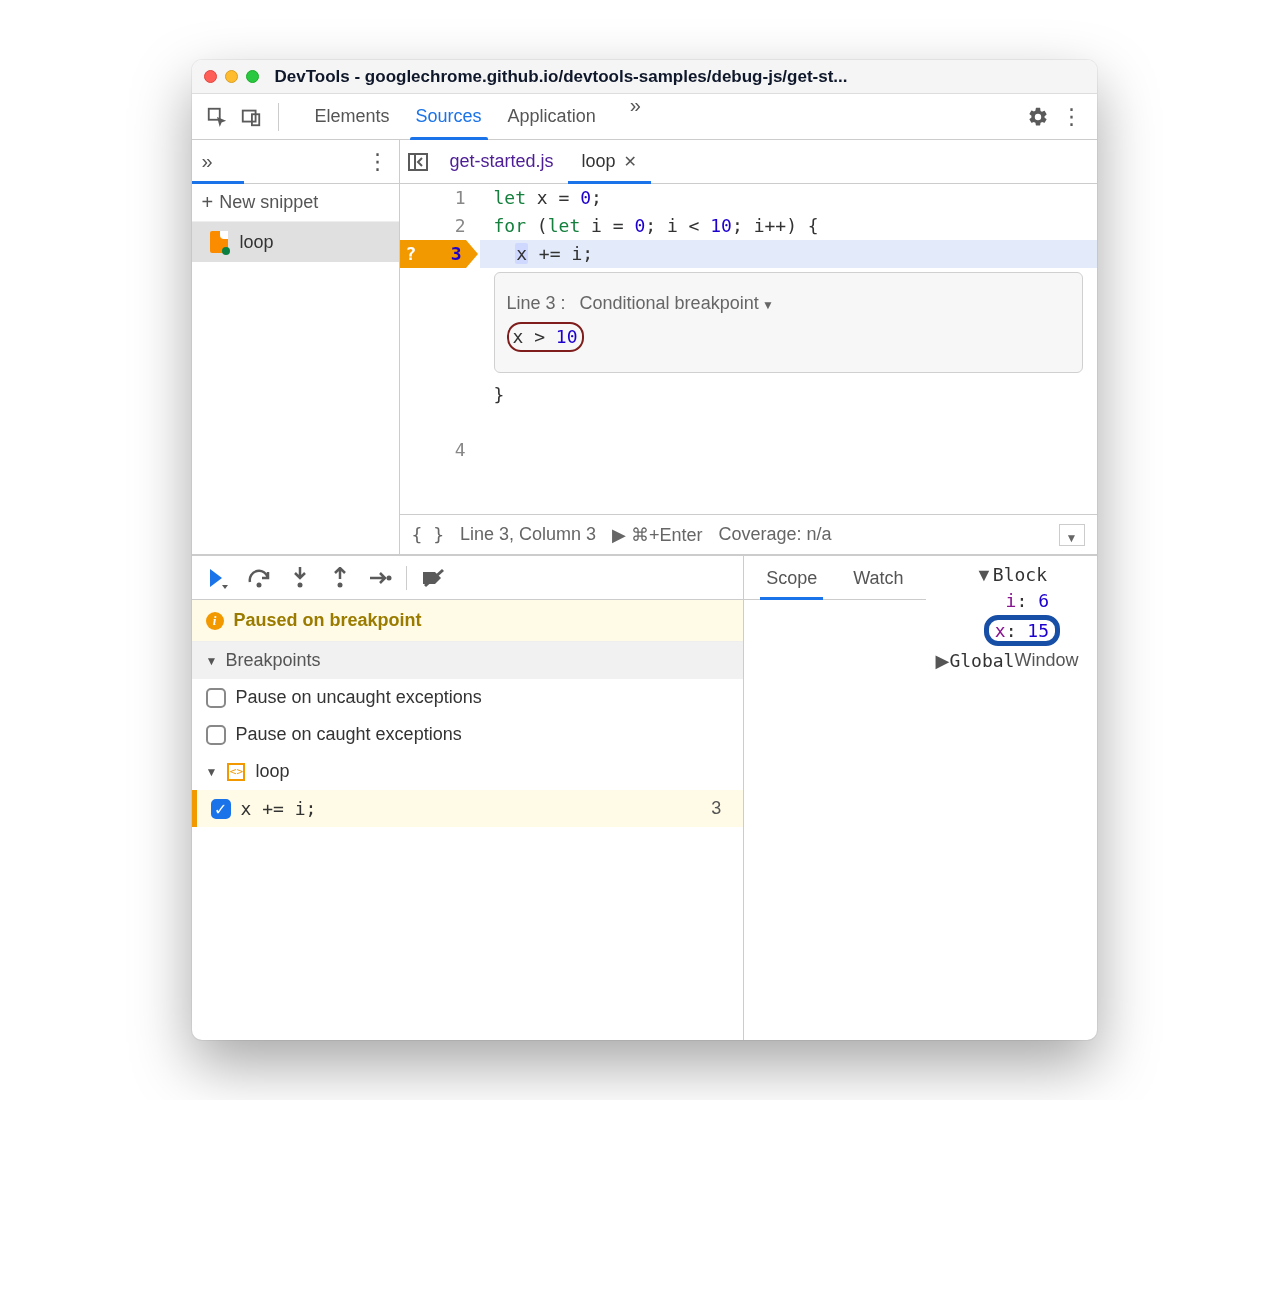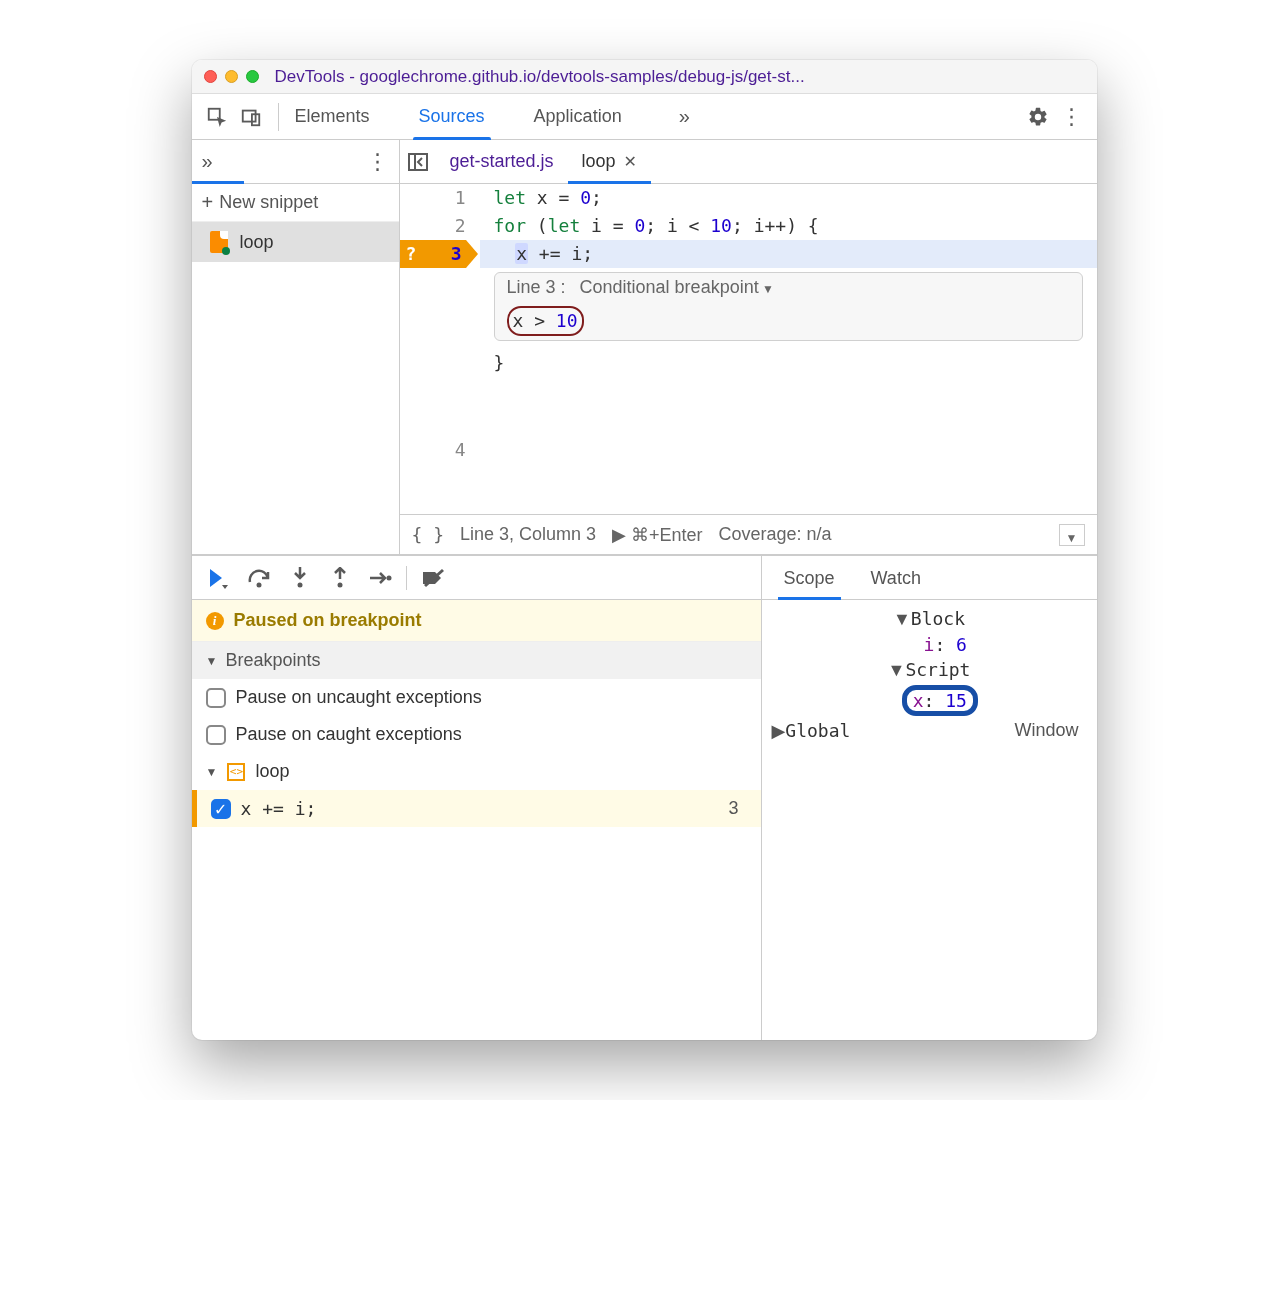--- a/index.html
+++ b/index.html
@@ -27,36 +27,36 @@
     align-items: center;
     padding: 0 12px;
     border-bottom: 1px solid #ddd;
     background: #f5f5f5;
   }
   .traffic { display: flex; gap: 8px; margin-right: 16px; }
   .dot { width: 13px; height: 13px; border-radius: 50%; }
   .dot.red { background:#ff5f57; border:1px solid #e0443e; }
   .dot.yellow { background:#febc2e; border:1px solid #d89e22; }
   .dot.green { background:#28c840; border:1px solid #1aab29; }
-  .title { font-weight:400; font-size:17px; color:#4c1d95; white-space:nowrap; overflow:hidden; text-overflow:ellipsis; flex:1; }
+  .title { font-weight:700; font-size:17px; color:#0f172a; white-space:nowrap; overflow:hidden; text-overflow:ellipsis; flex:1; }
 
   
   .tabrow {
     height: 46px;
     display:flex;
     align-items:center;
     border-bottom:1px solid #ccc;
     padding: 0 8px;
   }
   .tabrow .iconbtn {
     width:34px; height:34px; display:flex; align-items:center; justify-content:center;
     color:#5a5a5a; border-radius:4px;
   }
   .divider { width:1px; height:28px; background:#ccc; margin:0 10px; }
-  .tabs { display:flex; gap:37px; align-items:center; height:100%; }
+  .tabs { display:flex; gap:14px; align-items:flex-start; height:100%;margin-left:20px; }
   .tab { padding:0 6px; height:100%; display:flex; align-items:center; color:#555; cursor:pointer; position:relative; }
   .tab.active { color:#1a73e8; }
   .tab.active::after { content:""; position:absolute; left:0; right:0; bottom:-1px; height:3px; background:#1a73e8; border-radius:2px 2px 0 0; }
   .spacer { flex:1; }
   .morechev { font-size:20px; color:#555; margin-left:14px; }
 
   
   .body { display:flex; flex-direction:column; height:900px; }
   .upper { display:flex; height:415px; border-bottom:1px solid #ccc; }
   .nav {
@@ -90,21 +90,21 @@
   .gflag .num { margin-left:auto; padding-right:4px; }
 
   .code { flex:1; }
   .cline { height:28px; line-height:28px; padding-left:14px; white-space:pre; }
   .hl { background:#e3ebfa; }
   .kw { color:#15803d; }
   .num { color:#1c00cf; }
   .varhl { background:#cfd8ff; padding:0 1px; border-radius:2px;}
 
   
-  .bpbox { margin:4px 14px 8px 14px; border:1px solid #d0d0d0; background:#f7f7f7; border-radius:6px; padding:4px 12px; font-family:-apple-system,sans-serif; font-size:18px;}
+  .bpbox { margin:4px 14px 8px 14px; border:1px solid #d0d0d0; background:#f7f7f7; border-radius:6px; padding:20px 12px; font-family:-apple-system,sans-serif; font-size:18px;}
   .bpbox .row1 { color:#666; display:flex; gap:14px; align-items:center; }
   .bpbox .row1 .dd::after { content:" ▼"; font-size:12px; color:#666; }
   .callout1 { display:inline-block; border:2px solid #7f1d1d; border-radius:14px; padding:2px 4px; }
   .learn { display:flex; align-items:center; gap:8px; margin-top:16px; }
   .learn a { color:#1a73e8; text-decoration:underline; }
   .circarrow { width:20px; height:20px; border:2px solid #1a73e8; border-radius:50%; position:relative; }
   .circarrow::after { content:""; position:absolute; left:5px; top:4px; border-top:5px solid transparent; border-bottom:5px solid transparent; border-left:7px solid #1a73e8; }
 
   
   .statusbar { height:40px; border-top:1px solid #ccc; display:flex; align-items:center; padding:0 12px; gap:16px; color:#666; font-size:18px;}
@@ -130,21 +130,21 @@
   .cb { width:20px; height:20px; border:2px solid #888; border-radius:5px; margin-right:10px; display:inline-flex; align-items:center; justify-content:center;}
   .cb.checked { background:#1a73e8; border-color:#1a73e8; color:#fff; }
   .optrow { padding:8px 14px; display:flex; align-items:center; }
 
   .bpfile { padding:8px 14px; display:flex; align-items:center; gap:10px; }
   .bpfile .fileicon { width:18px; height:18px; border:2px solid #f29900; color:#f29900; font-size:11px; display:flex; align-items:center; justify-content:center; font-family:Menlo,monospace;}
   .bpline { background:#fffbe6; border-left:5px solid #f29900; padding:8px 14px; display:flex; align-items:center; font-family:Menlo,monospace; }
   .bpline .rn { margin-left:auto; color:#555; font-family:-apple-system,sans-serif; padding-right:8px;}
 
   
-  .rightpane { flex:1; display:flex; flex-direction:column; }
+  .rightpane { flex:1; display:flex; flex-direction:row; }
   .rptabs { height:44px; display:flex; align-items:flex-end; gap:24px; padding:0 16px; border-bottom:1px solid #ccc;}
   .rptab { padding:0 6px 10px 6px; color:#555; cursor:pointer; position:relative;}
   .rptab.active::after { content:""; position:absolute; left:0; right:0; bottom:-1px; height:3px; background:#1a73e8;}
   .scopebody { padding:6px 10px; font-family:Menlo,monospace; font-size:18px; }
   .scoperow { padding:2px 0; white-space:pre;text-align:center; }
   .prop { color:#881391; }
   .propval { color:#1c00cf; }
   .tri2 { color:#555; font-family:-apple-system,sans-serif; }
   .callout2 { display:inline-block; border:5px solid #174ea6; border-radius:14px; padding:0 6px; }
   .globalrow { display:flex; }
@@ -356,20 +356,19 @@
       </div>
 
       <div class="rightpane">
         <div class="rptabs">
           <div class="rptab active">Scope</div>
           <div class="rptab">Watch</div>
         </div>
         <div class="scopebody">
           <div class="scoperow"><span class="tri2">▼</span><span>Block</span></div>
           <div class="scoperow">   <span class="prop">i</span>: <span class="propval">6</span></div>
-          <div class="scoperow"><span class="tri2">▼</span><span>Script</span></div>
           <div class="scoperow">  <span class="callout2"><span class="prop">x</span>: <span class="propval">15</span></span></div>
           <div class="scoperow globalrow"><span><span class="tri2">▶</span><span>Global</span></span><span class="win">Window</span></div>
         </div>
       </div>
     </div>
   </div>
 </div>
 
 </body></html>

